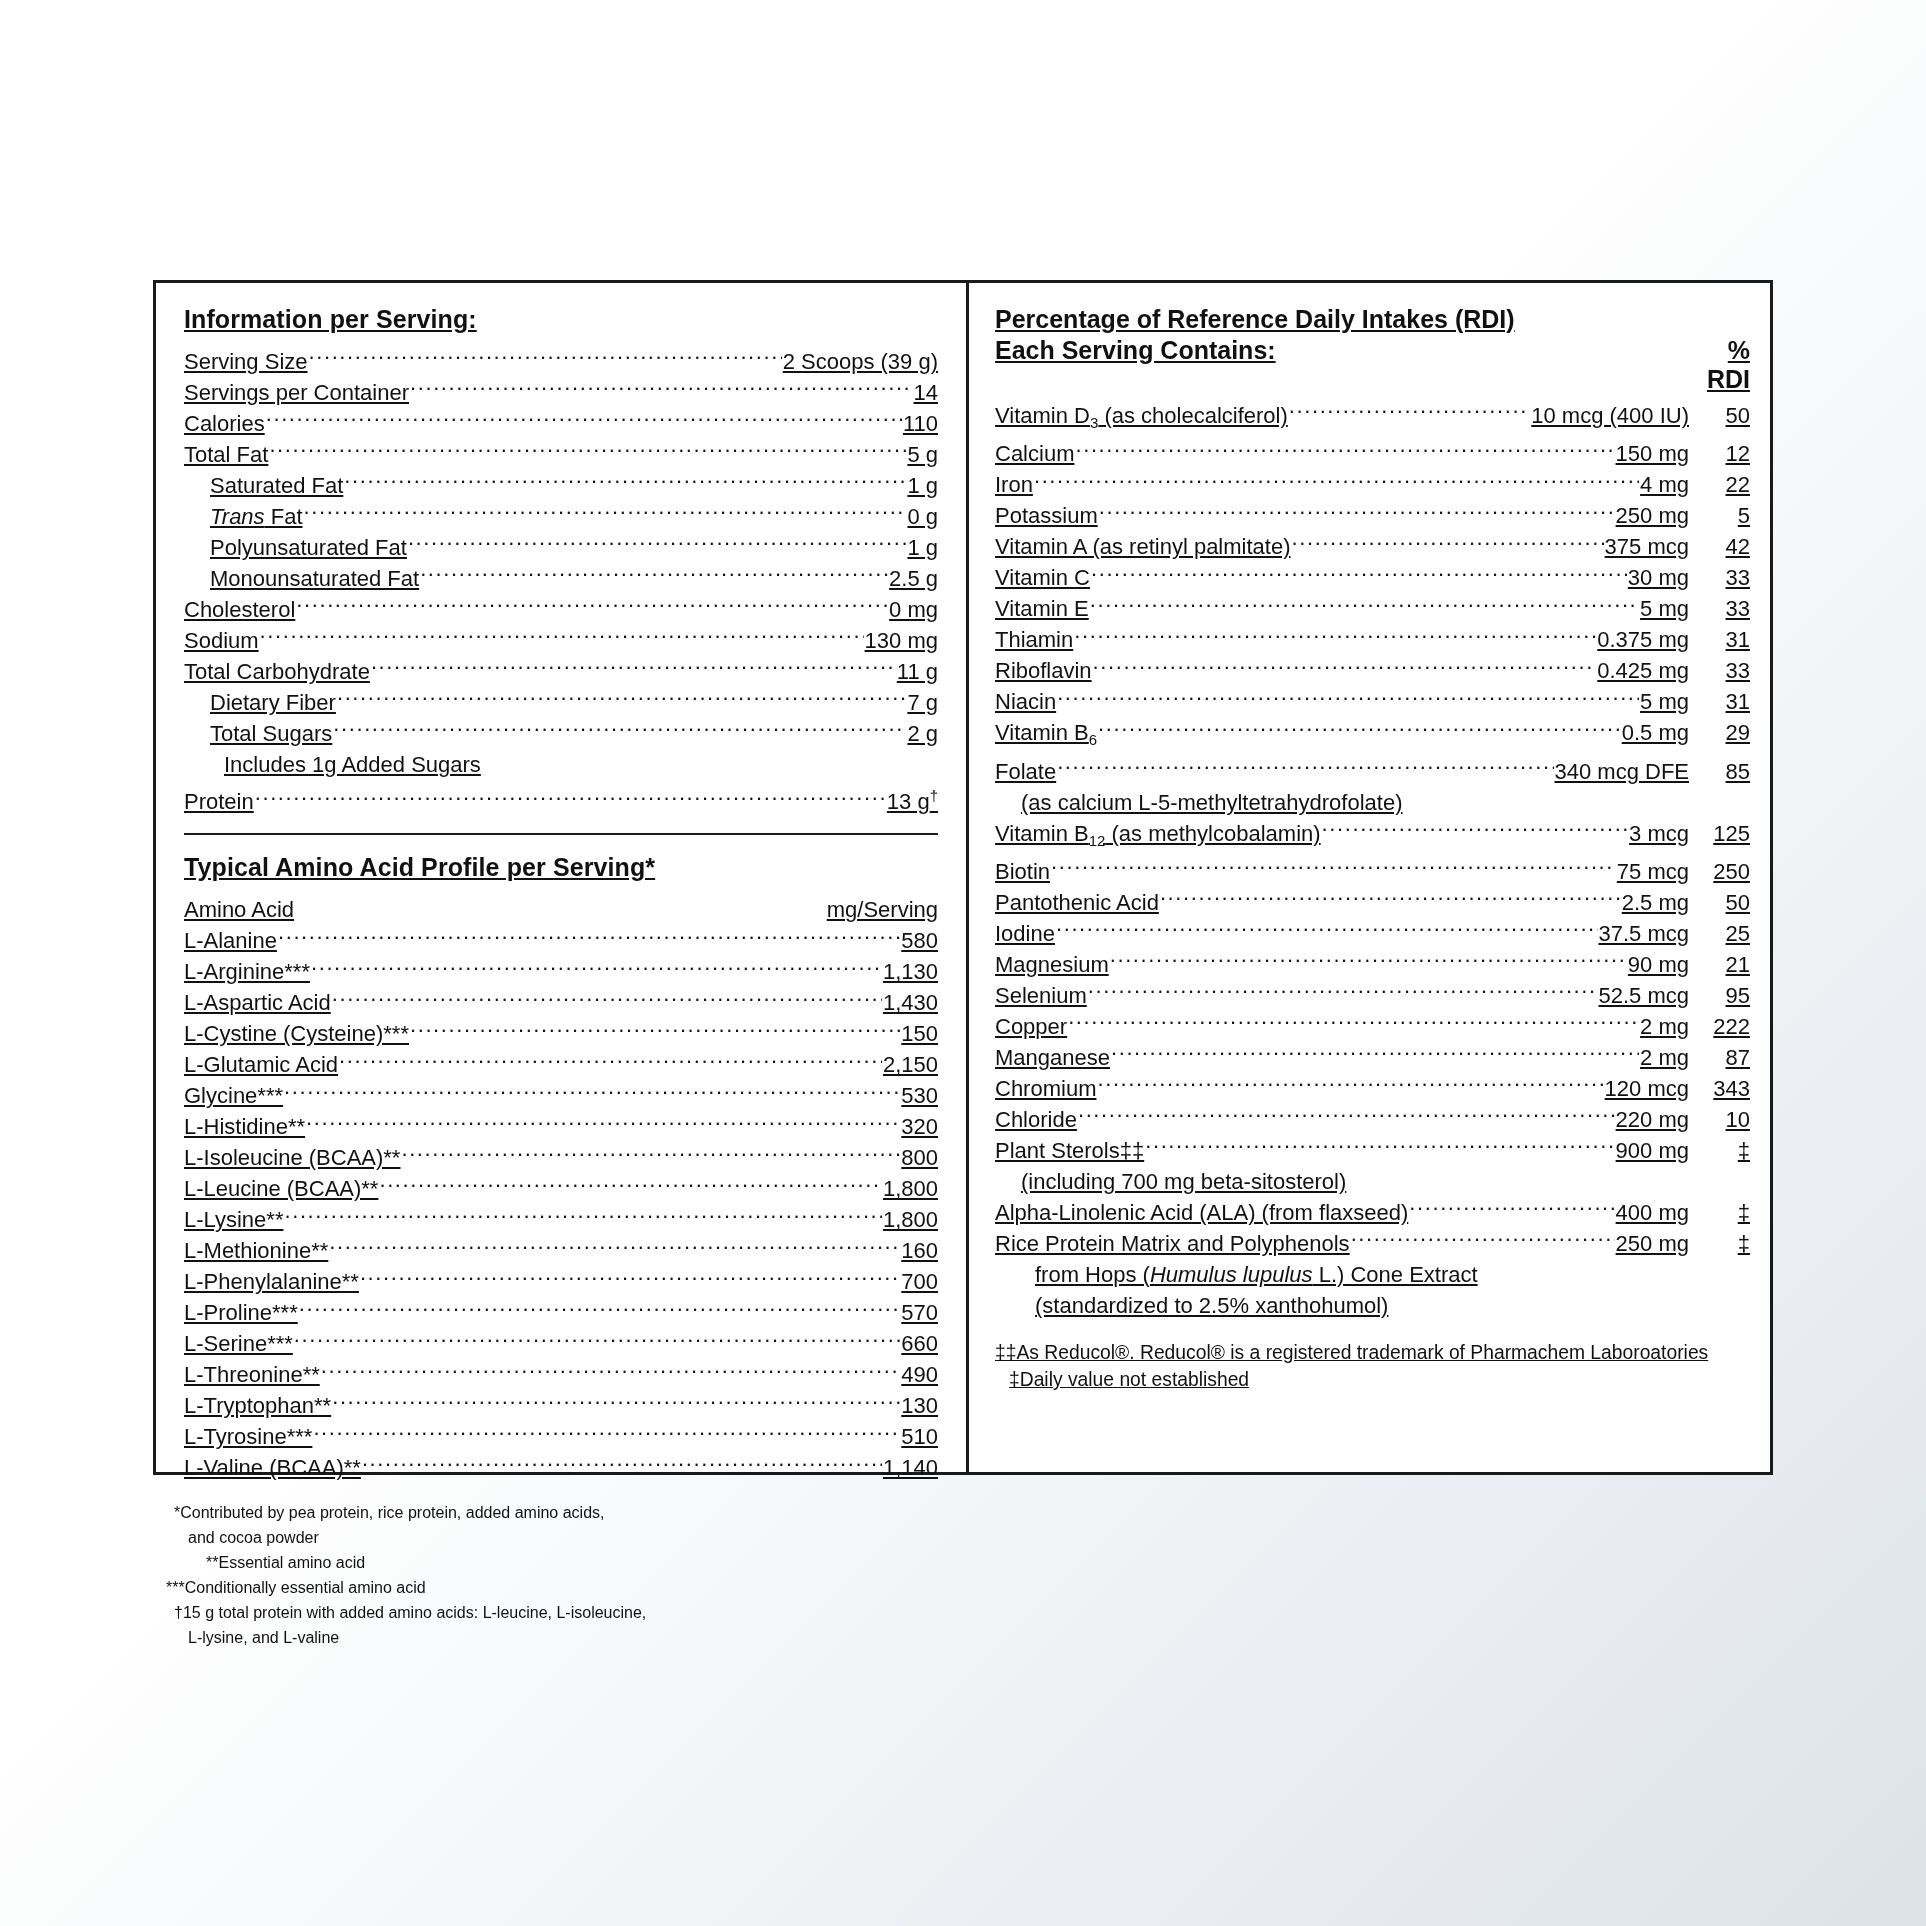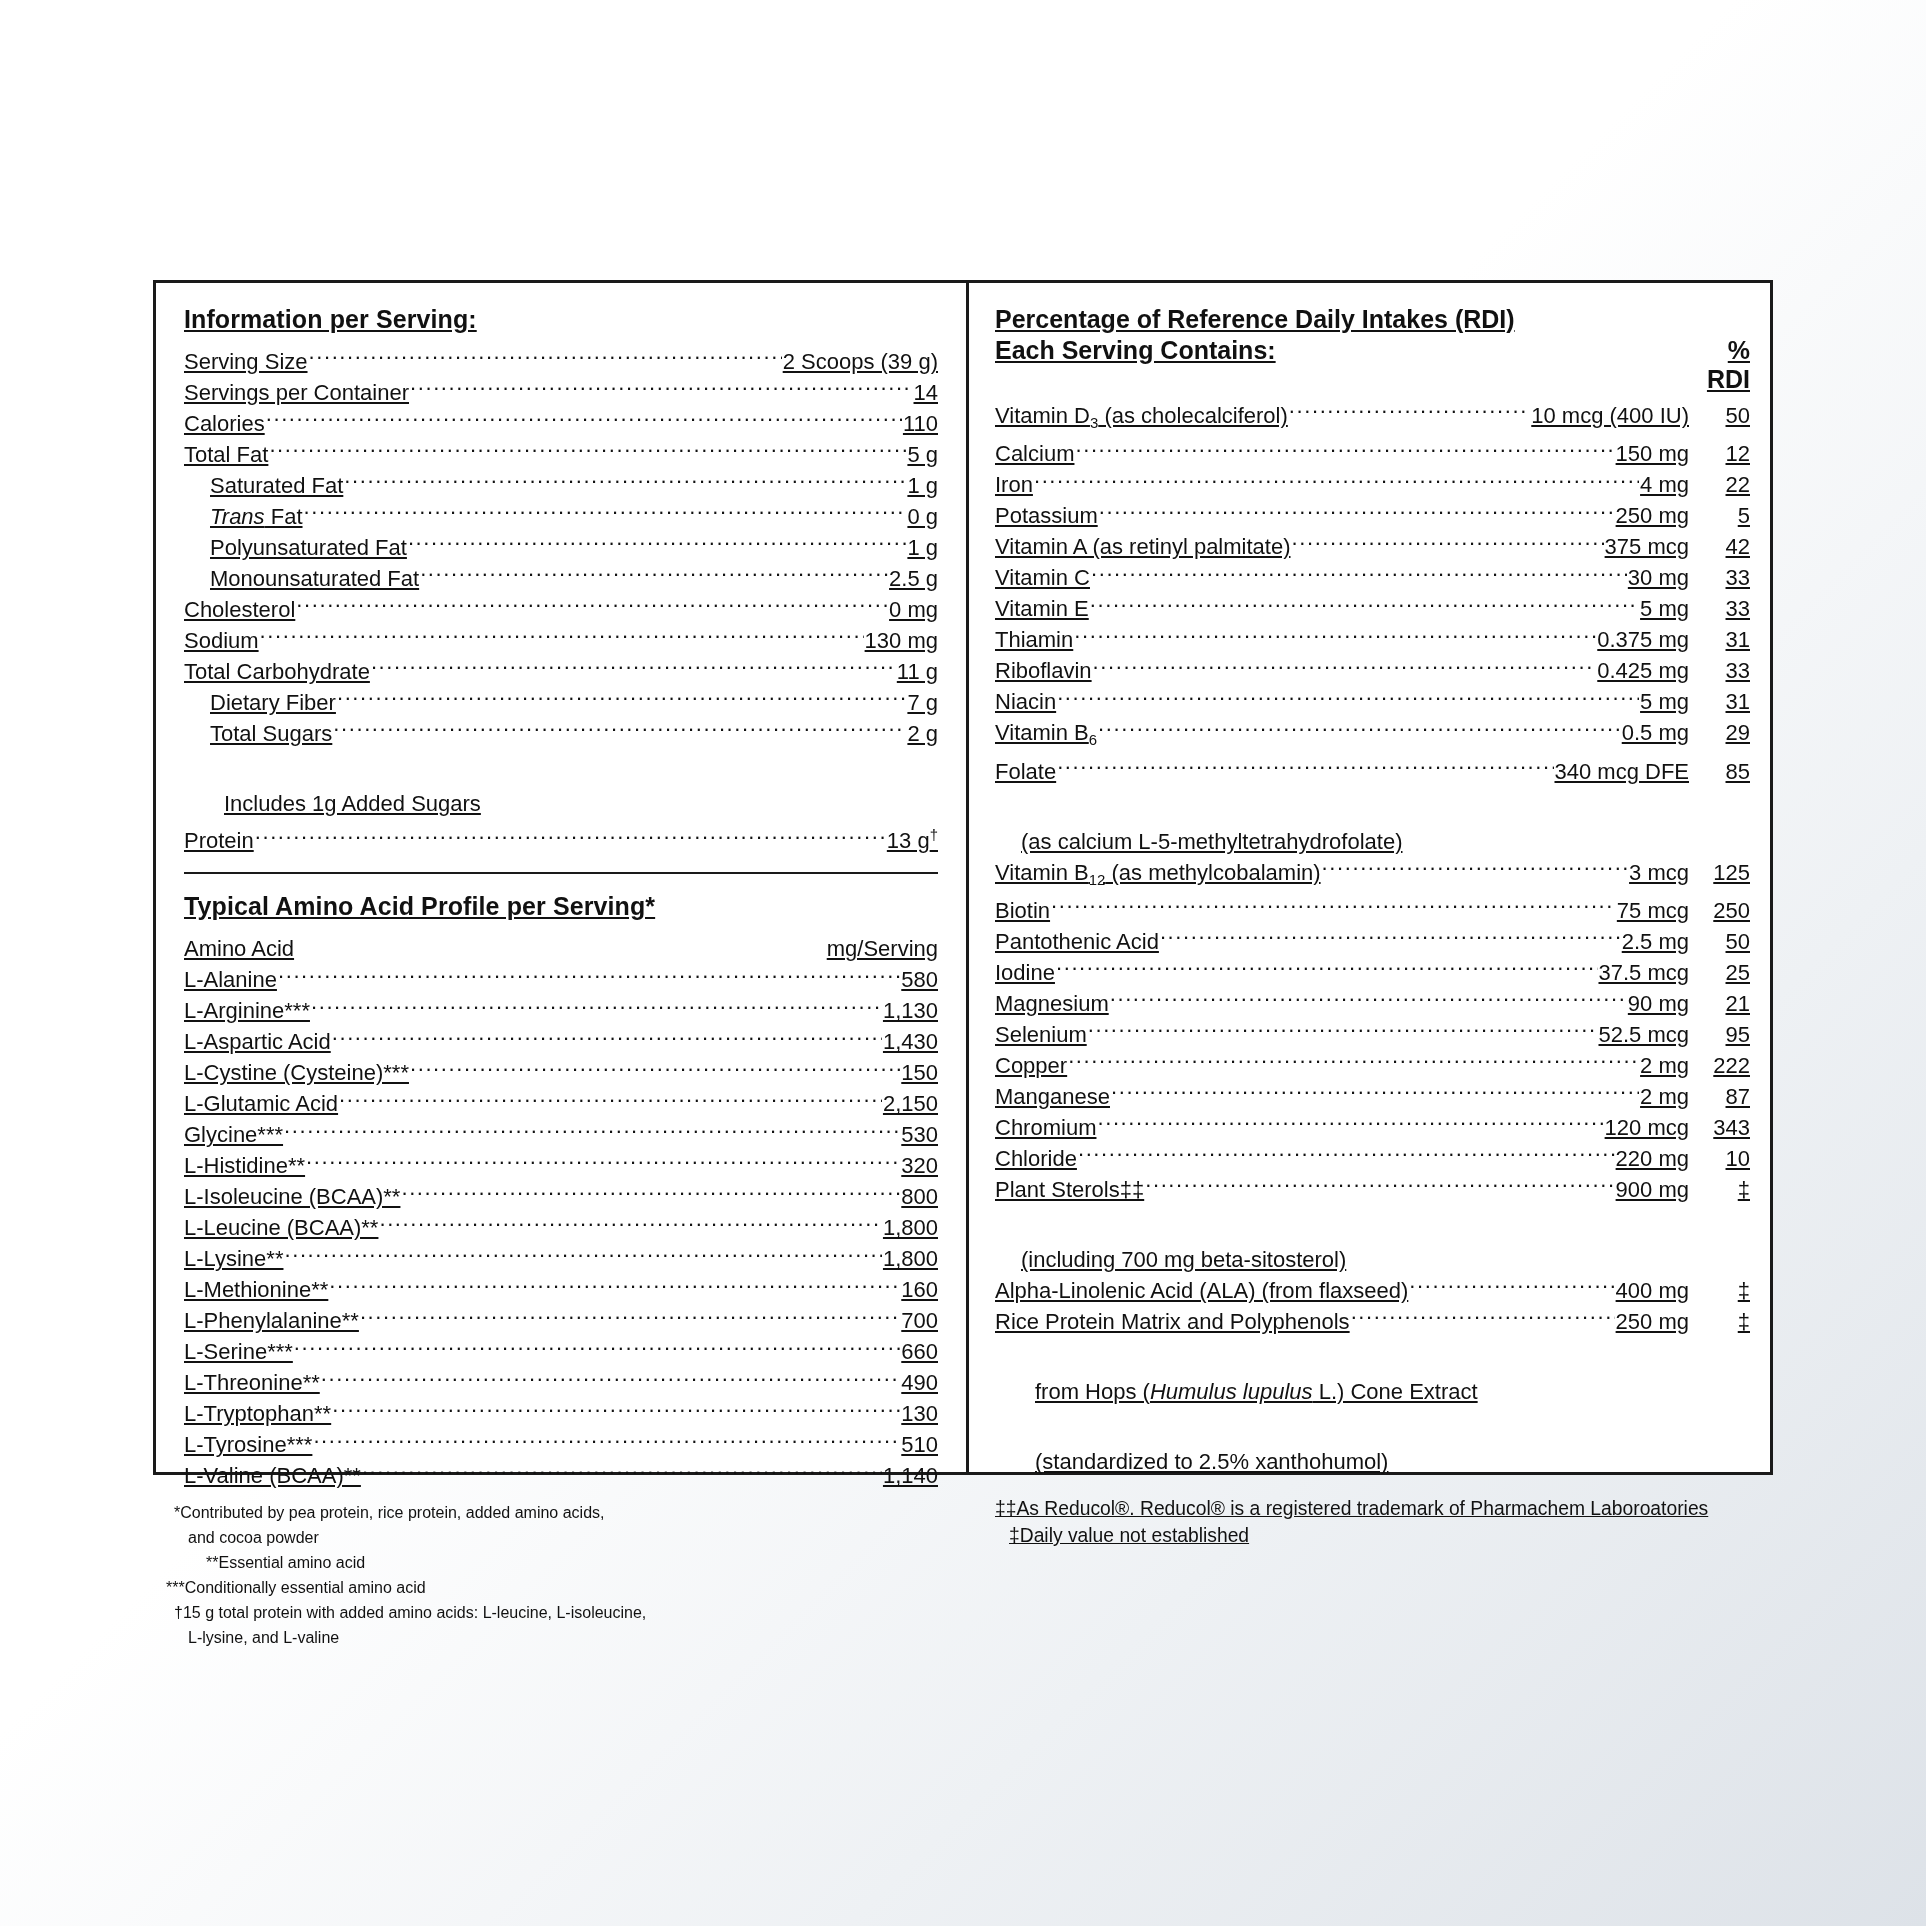--- a/index.html
+++ b/index.html
@@ -80,21 +80,20 @@
   .row .pct {
     flex: 0 0 auto;
     width: 61px;
     text-align: right;
   }
   .indent1 .nm { padding-left: 26px; }
   .plain {
     font-size: 22px;
     line-height: 31px;
     white-space: nowrap;
-    margin-top: 39px;
   }
   .plain.ind { padding-left: 40px; }
   .plain.ind2 { padding-left: 26px; }
   .hr {
     border: none;
     border-top: 2px solid #1a1a1a;
     margin: 16px 0 18px 0;
   }
   .aa-head {
     display: flex;
@@ -292,20 +291,25 @@
           <span class="nm">L-Methionine**</span>
           <span class="dots"></span>
           <span class="val">160</span>
         </div>
         <div class="row">
           <span class="nm">L-Phenylalanine**</span>
           <span class="dots"></span>
           <span class="val">700</span>
         </div>
         <div class="row">
+          <span class="nm">L-Proline***</span>
+          <span class="dots"></span>
+          <span class="val">570</span>
+        </div>
+        <div class="row">
           <span class="nm">L-Serine***</span>
           <span class="dots"></span>
           <span class="val">660</span>
         </div>
         <div class="row">
           <span class="nm">L-Threonine**</span>
           <span class="dots"></span>
           <span class="val">490</span>
         </div>
         <div class="row">

